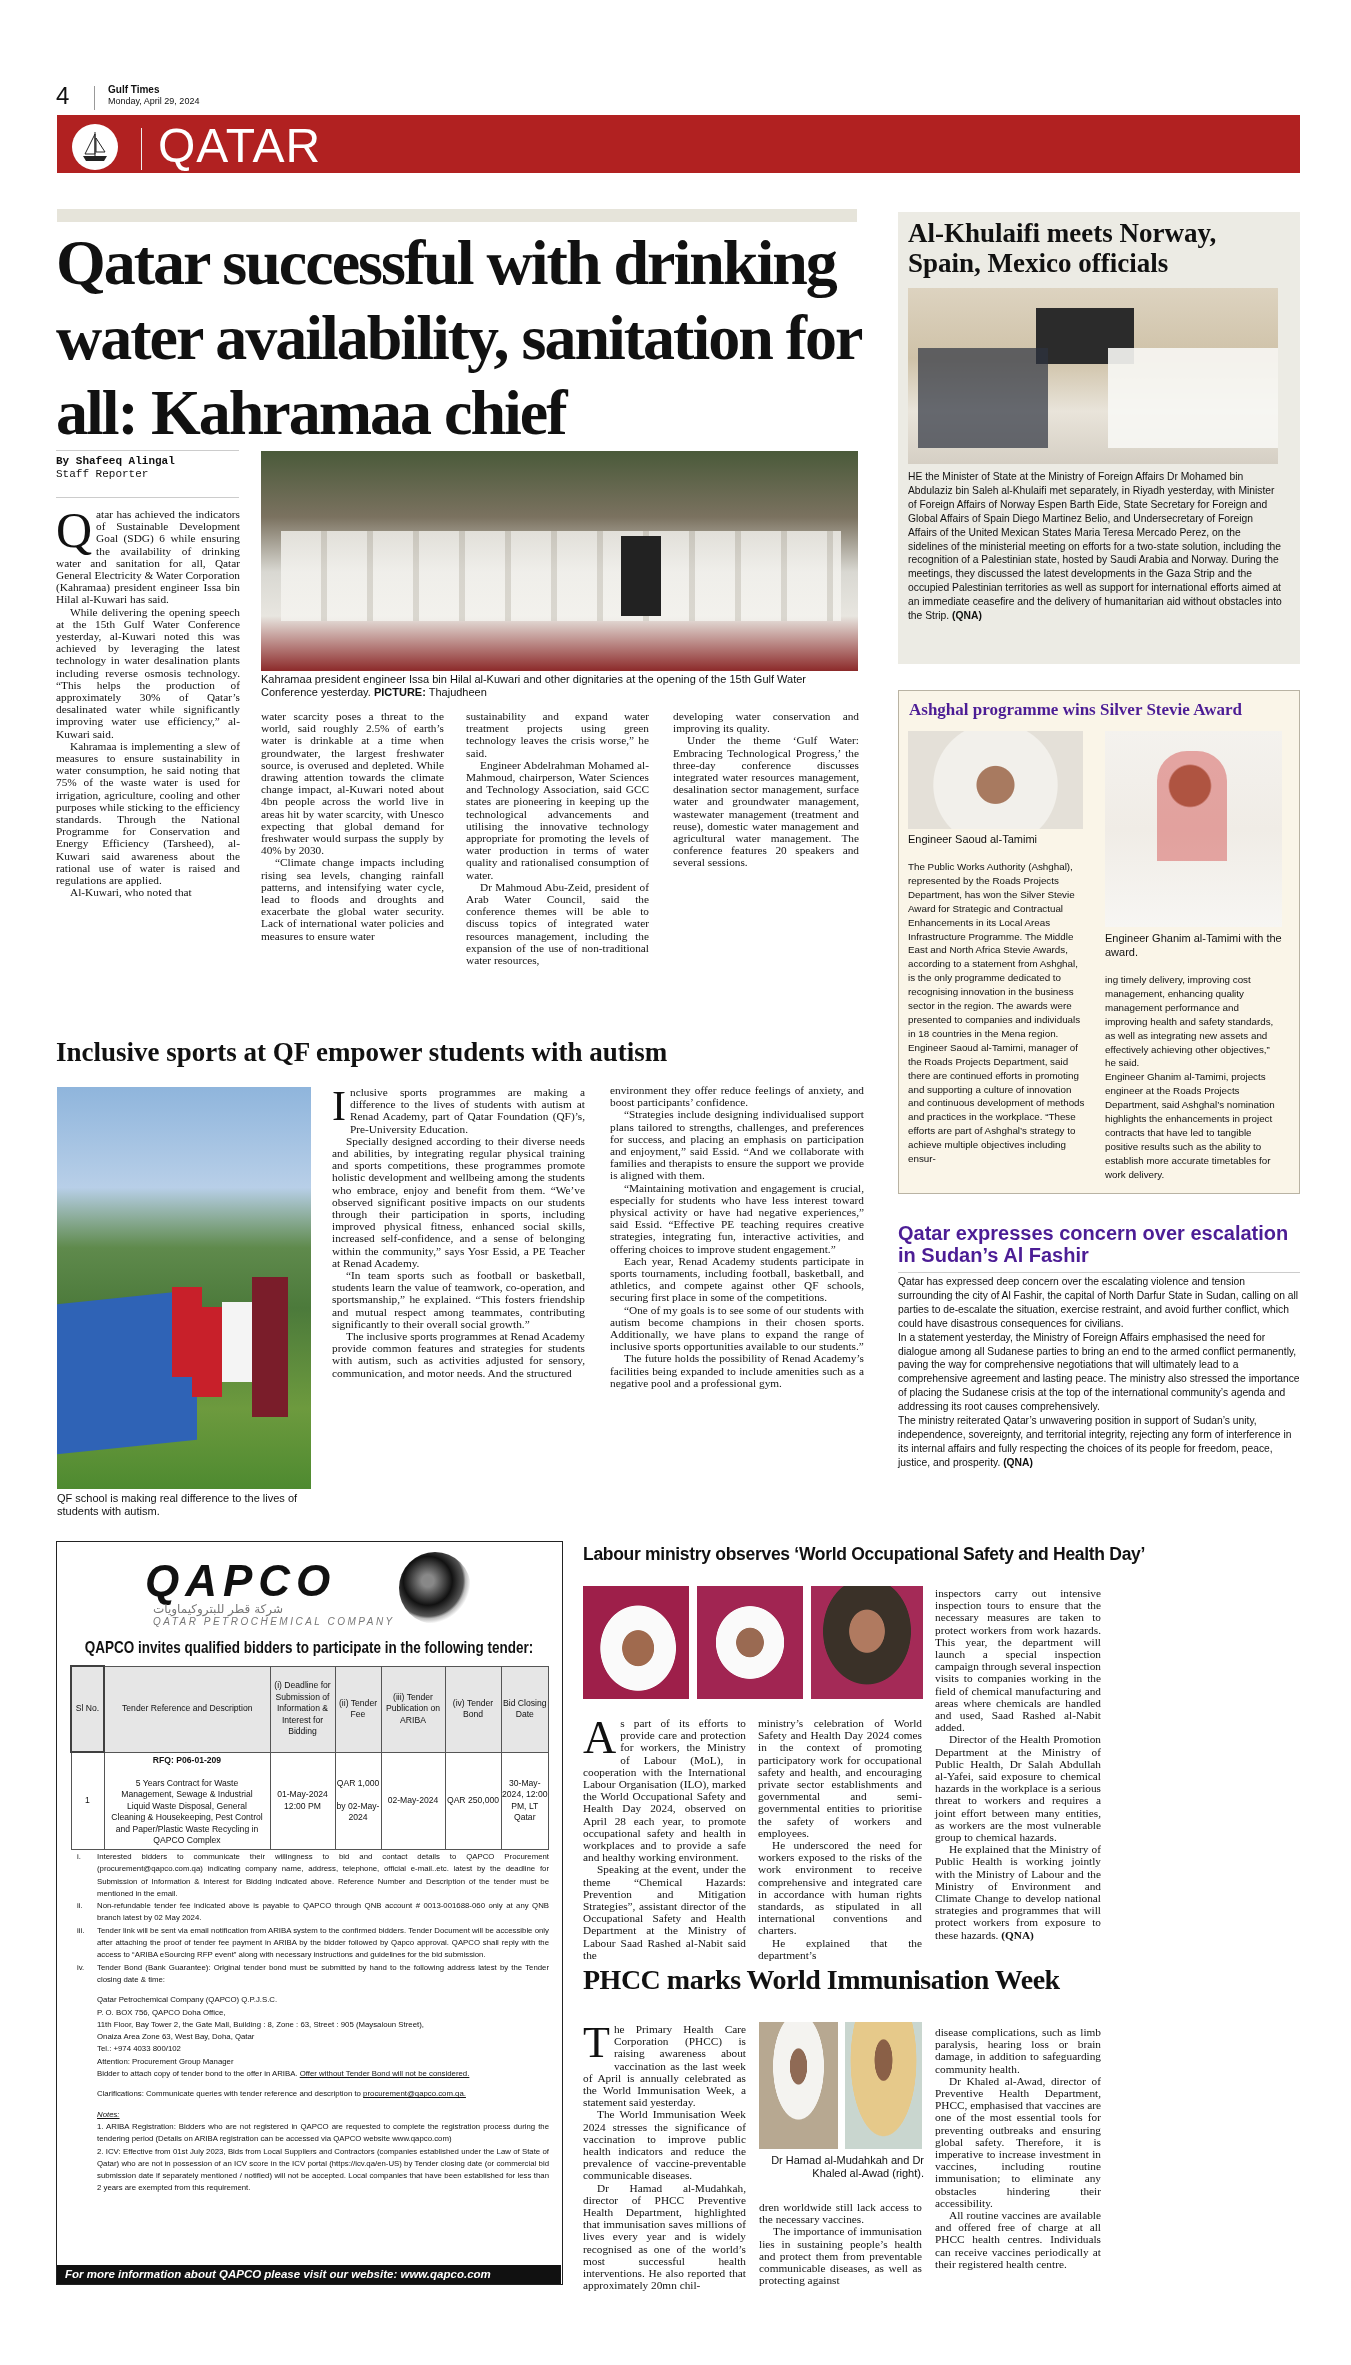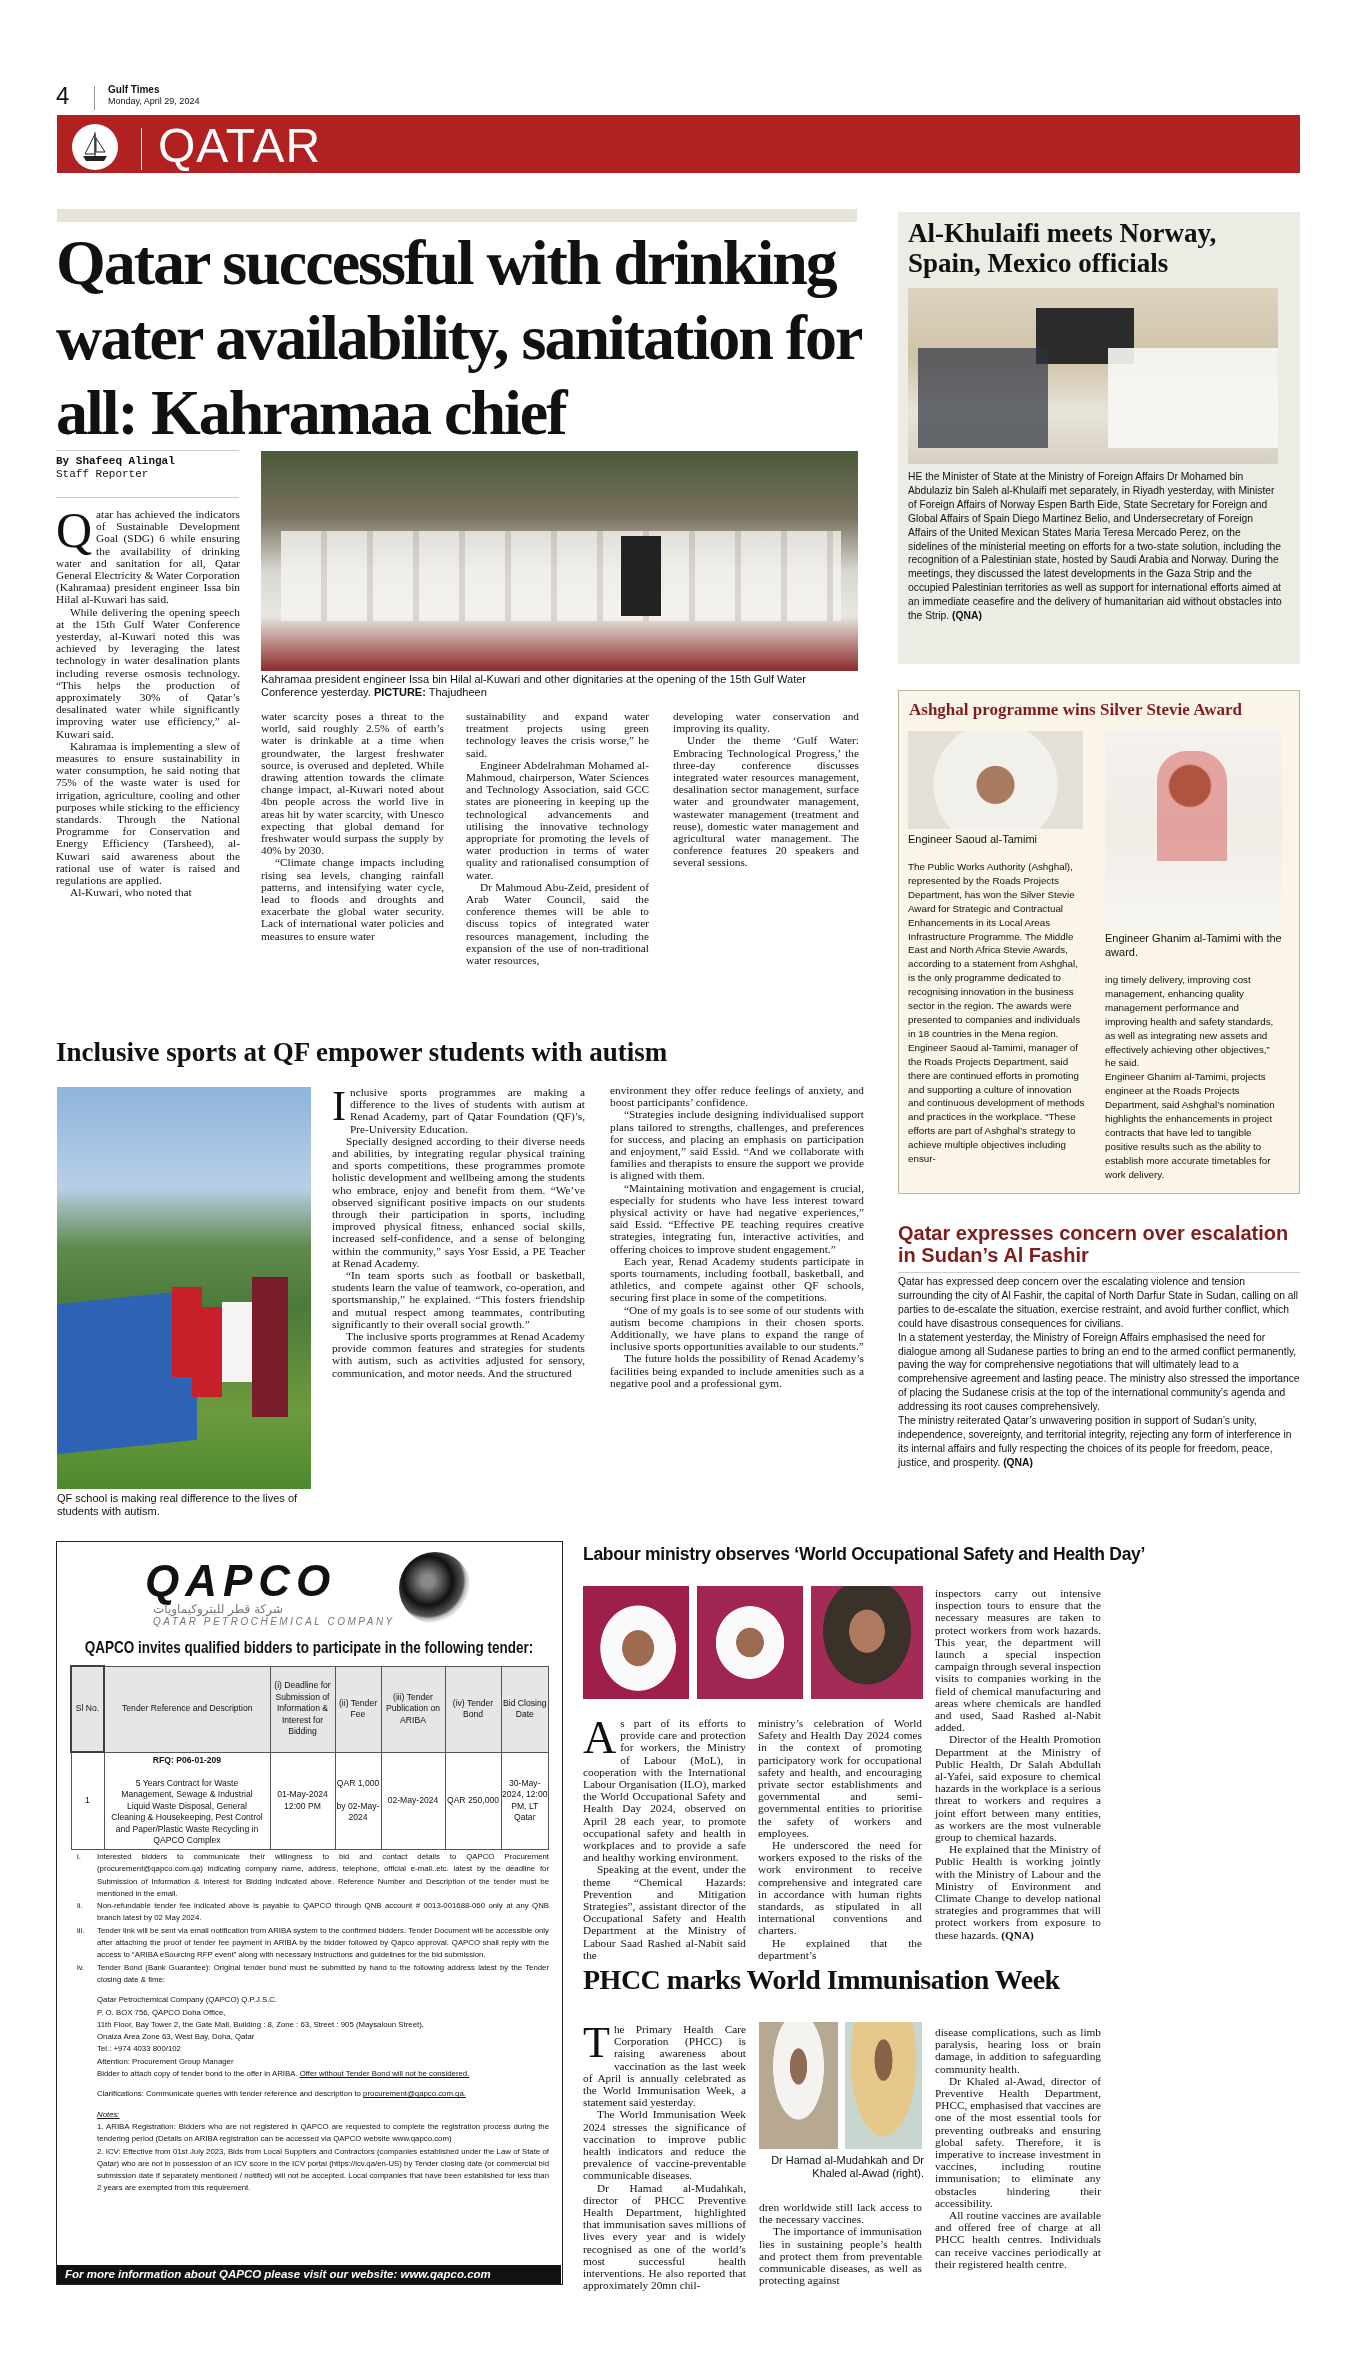--- a/index.html
+++ b/index.html
@@ -24,21 +24,21 @@
 #banner-sep{left:141px;top:128px;width:1px;height:42px;background:#eee}
 #section{left:158px;top:118px;color:#fff;font-family:"Liberation Sans",sans-serif;font-size:48px;font-weight:300;letter-spacing:1px}
 
 #rule1{left:57px;top:209px;width:800px;height:13px;background:#e6e4da}
 #h1{left:56px;top:225px;width:810px;font-family:"Liberation Serif",serif;font-weight:bold;font-size:64px;line-height:75px;letter-spacing:-2px}
 #byline{left:56px;top:450px;width:183px;border-top:1px solid #ccc;border-bottom:1px solid #ccc;padding:4px 0 16px;font-family:Liberation Mono, monospace;font-size:11px;line-height:13px}
 #byline b{font-weight:bold}
 
 .grey-box{background:#ecebe4}
 .cream-box{background:#faf5e8;border:1px solid #b9b3a3}
-.red{color:#7f1d1d}
+.red{color:#4c1d95}
 </style>
 </head>
 <body>
 
 <div class="abs" id="pagenum">4</div>
 <div class="abs" id="pub-sep"></div>
 <div class="abs" id="pub">
   <b>Gulf Times</b><br>
   <span>Monday, April 29, 2024</span>
 </div>

